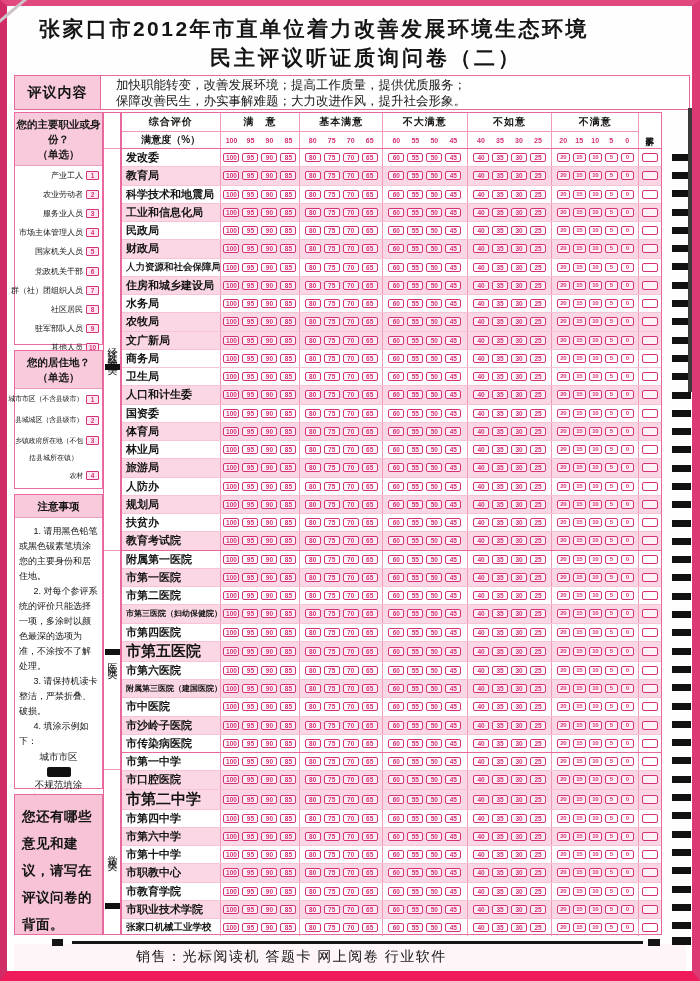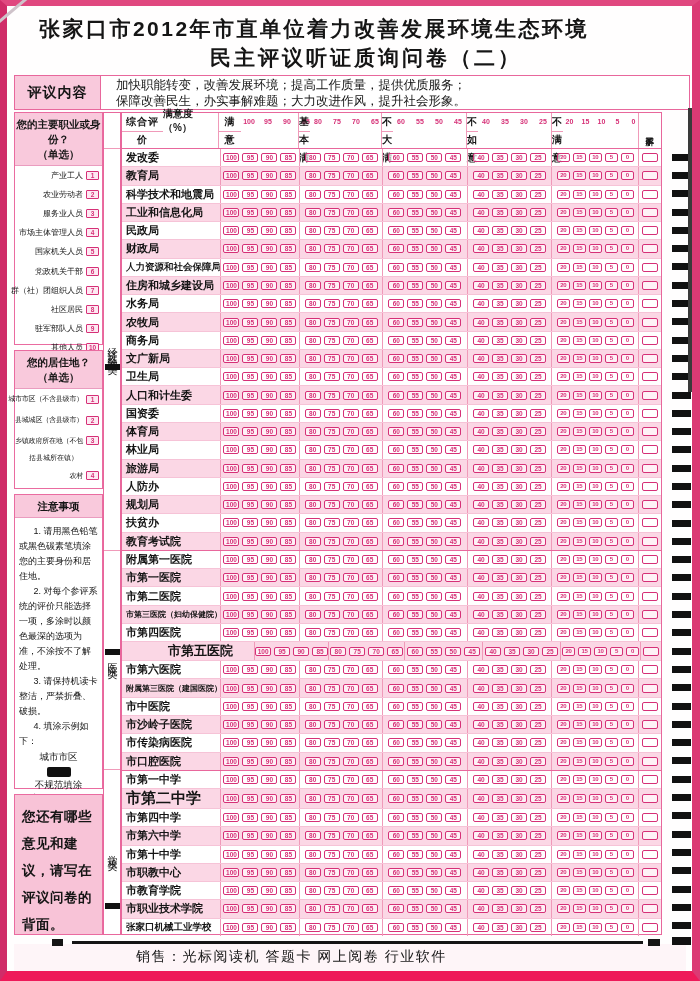--- a/index.html
+++ b/index.html
@@ -76,21 +76,21 @@
   .cat-stub { height: 36px; border-bottom: 1px solid #f09ab9; }
   .cat-sec { display: flex; align-items: center; justify-content: center;
     writing-mode: vertical-rl; text-orientation: upright; font-size: 10px;
     letter-spacing: 3px; border-bottom: 1px solid #f09ab9; }
   .cat-sec:last-child { border-bottom: none; }
 
   
   .gridtbl { position: absolute; left: 121px; top: 112px; width: 541px; height: 823px;
     border: 1.5px solid #e8679c; background: #fff; }
   .thead { height: 36px; display: flex; border-bottom: 1px solid #e8679c; }
-  .hcol { display: flex; flex-direction: row; }
+  .hcol { display: flex; flex-direction: column; }
   .ha { height: 19px; line-height: 18px; text-align: center; font-weight: bold;
     font-size: 10px; border-bottom: 1px solid #f09ab9; letter-spacing: 1px; }
   .hb { height: 16px; display: flex; align-items: center; justify-content: center; gap: 3px; }
   .hb.rate { font-size: 10px; font-weight: bold; }
   .hnum { width: 16px; text-align: center; font-size: 7px; font-weight: bold; color: #d63077; }
   .hcol.g4 .hnum { width: 13px; }
   .hunk { width: 23px; border-left: 1px solid #f09ab9; display: flex; align-items: center;
     justify-content: center; writing-mode: vertical-rl; text-orientation: upright;
     font-size: 8.5px; font-weight: bold; line-height: 1; letter-spacing: 0; }
   .gn { width: 98px; } .gw0 { width: 80px; } .gw1 { width: 83px; } .gw2 { width: 85px; }
@@ -666,20 +666,57 @@
             <span class="bub">20</span>
             <span class="bub">15</span>
             <span class="bub">10</span>
             <span class="bub">5</span>
             <span class="bub">0</span>
           </div>
           <div class="cu">
             <span class="bub empty"></span>
           </div>
         </div>
+        <div class="t-row pink">
+          <div class="cname" style="font-size: 11px;">文广新局</div>
+          <div class="cg g0 gw0">
+            <span class="bub">100</span>
+            <span class="bub">95</span>
+            <span class="bub">90</span>
+            <span class="bub">85</span>
+          </div>
+          <div class="cg g1 gw1">
+            <span class="bub">80</span>
+            <span class="bub">75</span>
+            <span class="bub">70</span>
+            <span class="bub">65</span>
+          </div>
+          <div class="cg g2 gw2">
+            <span class="bub">60</span>
+            <span class="bub">55</span>
+            <span class="bub">50</span>
+            <span class="bub">45</span>
+          </div>
+          <div class="cg g3 gw3">
+            <span class="bub">40</span>
+            <span class="bub">35</span>
+            <span class="bub">30</span>
+            <span class="bub">25</span>
+          </div>
+          <div class="cg g4 gw4">
+            <span class="bub">20</span>
+            <span class="bub">15</span>
+            <span class="bub">10</span>
+            <span class="bub">5</span>
+            <span class="bub">0</span>
+          </div>
+          <div class="cu">
+            <span class="bub empty"></span>
+          </div>
+        </div>
         <div class="t-row">
           <div class="cname" style="font-size: 11px;">商务局</div>
           <div class="cg g0 gw0">
             <span class="bub">100</span>
             <span class="bub">95</span>
             <span class="bub">90</span>
             <span class="bub">85</span>
           </div>
           <div class="cg g1 gw1">
             <span class="bub">80</span>
@@ -703,57 +740,20 @@
             <span class="bub">20</span>
             <span class="bub">15</span>
             <span class="bub">10</span>
             <span class="bub">5</span>
             <span class="bub">0</span>
           </div>
           <div class="cu">
             <span class="bub empty"></span>
           </div>
         </div>
-        <div class="t-row pink">
-          <div class="cname" style="font-size: 11px;">文广新局</div>
-          <div class="cg g0 gw0">
-            <span class="bub">100</span>
-            <span class="bub">95</span>
-            <span class="bub">90</span>
-            <span class="bub">85</span>
-          </div>
-          <div class="cg g1 gw1">
-            <span class="bub">80</span>
-            <span class="bub">75</span>
-            <span class="bub">70</span>
-            <span class="bub">65</span>
-          </div>
-          <div class="cg g2 gw2">
-            <span class="bub">60</span>
-            <span class="bub">55</span>
-            <span class="bub">50</span>
-            <span class="bub">45</span>
-          </div>
-          <div class="cg g3 gw3">
-            <span class="bub">40</span>
-            <span class="bub">35</span>
-            <span class="bub">30</span>
-            <span class="bub">25</span>
-          </div>
-          <div class="cg g4 gw4">
-            <span class="bub">20</span>
-            <span class="bub">15</span>
-            <span class="bub">10</span>
-            <span class="bub">5</span>
-            <span class="bub">0</span>
-          </div>
-          <div class="cu">
-            <span class="bub empty"></span>
-          </div>
-        </div>
         <div class="t-row">
           <div class="cname" style="font-size: 11px;">卫生局</div>
           <div class="cg g0 gw0">
             <span class="bub">100</span>
             <span class="bub">95</span>
             <span class="bub">90</span>
             <span class="bub">85</span>
           </div>
           <div class="cg g1 gw1">
             <span class="bub">80</span>
@@ -1296,21 +1296,21 @@
             <span class="bub">15</span>
             <span class="bub">10</span>
             <span class="bub">5</span>
             <span class="bub">0</span>
           </div>
           <div class="cu">
             <span class="bub empty"></span>
           </div>
         </div>
         <div class="t-row pink">
-          <div class="cname" style="font-size: 13px; margin-left: 42px;">市第五医院</div>
+          <div class="cname" style="font-size: 15px;">市第五医院</div>
           <div class="cg g0 gw0">
             <span class="bub">100</span>
             <span class="bub">95</span>
             <span class="bub">90</span>
             <span class="bub">85</span>
           </div>
           <div class="cg g1 gw1">
             <span class="bub">80</span>
             <span class="bub">75</span>
             <span class="bub">70</span>
@@ -1517,59 +1517,59 @@
             <span class="bub">20</span>
             <span class="bub">15</span>
             <span class="bub">10</span>
             <span class="bub">5</span>
             <span class="bub">0</span>
           </div>
           <div class="cu">
             <span class="bub empty"></span>
           </div>
         </div>
+        <div class="t-row cat-start">
+          <div class="cname" style="font-size: 11px;">市第一中学</div>
+          <div class="cg g0 gw0">
+            <span class="bub">100</span>
+            <span class="bub">95</span>
+            <span class="bub">90</span>
+            <span class="bub">85</span>
+          </div>
+          <div class="cg g1 gw1">
+            <span class="bub">80</span>
+            <span class="bub">75</span>
+            <span class="bub">70</span>
+            <span class="bub">65</span>
+          </div>
+          <div class="cg g2 gw2">
+            <span class="bub">60</span>
+            <span class="bub">55</span>
+            <span class="bub">50</span>
+            <span class="bub">45</span>
+          </div>
+          <div class="cg g3 gw3">
+            <span class="bub">40</span>
+            <span class="bub">35</span>
+            <span class="bub">30</span>
+            <span class="bub">25</span>
+          </div>
+          <div class="cg g4 gw4">
+            <span class="bub">20</span>
+            <span class="bub">15</span>
+            <span class="bub">10</span>
+            <span class="bub">5</span>
+            <span class="bub">0</span>
+          </div>
+          <div class="cu">
+            <span class="bub empty"></span>
+          </div>
+        </div>
         <div class="t-row pink">
           <div class="cname" style="font-size: 11px;">市口腔医院</div>
-          <div class="cg g0 gw0">
-            <span class="bub">100</span>
-            <span class="bub">95</span>
-            <span class="bub">90</span>
-            <span class="bub">85</span>
-          </div>
-          <div class="cg g1 gw1">
-            <span class="bub">80</span>
-            <span class="bub">75</span>
-            <span class="bub">70</span>
-            <span class="bub">65</span>
-          </div>
-          <div class="cg g2 gw2">
-            <span class="bub">60</span>
-            <span class="bub">55</span>
-            <span class="bub">50</span>
-            <span class="bub">45</span>
-          </div>
-          <div class="cg g3 gw3">
-            <span class="bub">40</span>
-            <span class="bub">35</span>
-            <span class="bub">30</span>
-            <span class="bub">25</span>
-          </div>
-          <div class="cg g4 gw4">
-            <span class="bub">20</span>
-            <span class="bub">15</span>
-            <span class="bub">10</span>
-            <span class="bub">5</span>
-            <span class="bub">0</span>
-          </div>
-          <div class="cu">
-            <span class="bub empty"></span>
-          </div>
-        </div>
-        <div class="t-row cat-start">
-          <div class="cname" style="font-size: 11px;">市第一中学</div>
           <div class="cg g0 gw0">
             <span class="bub">100</span>
             <span class="bub">95</span>
             <span class="bub">90</span>
             <span class="bub">85</span>
           </div>
           <div class="cg g1 gw1">
             <span class="bub">80</span>
             <span class="bub">75</span>
             <span class="bub">70</span>

